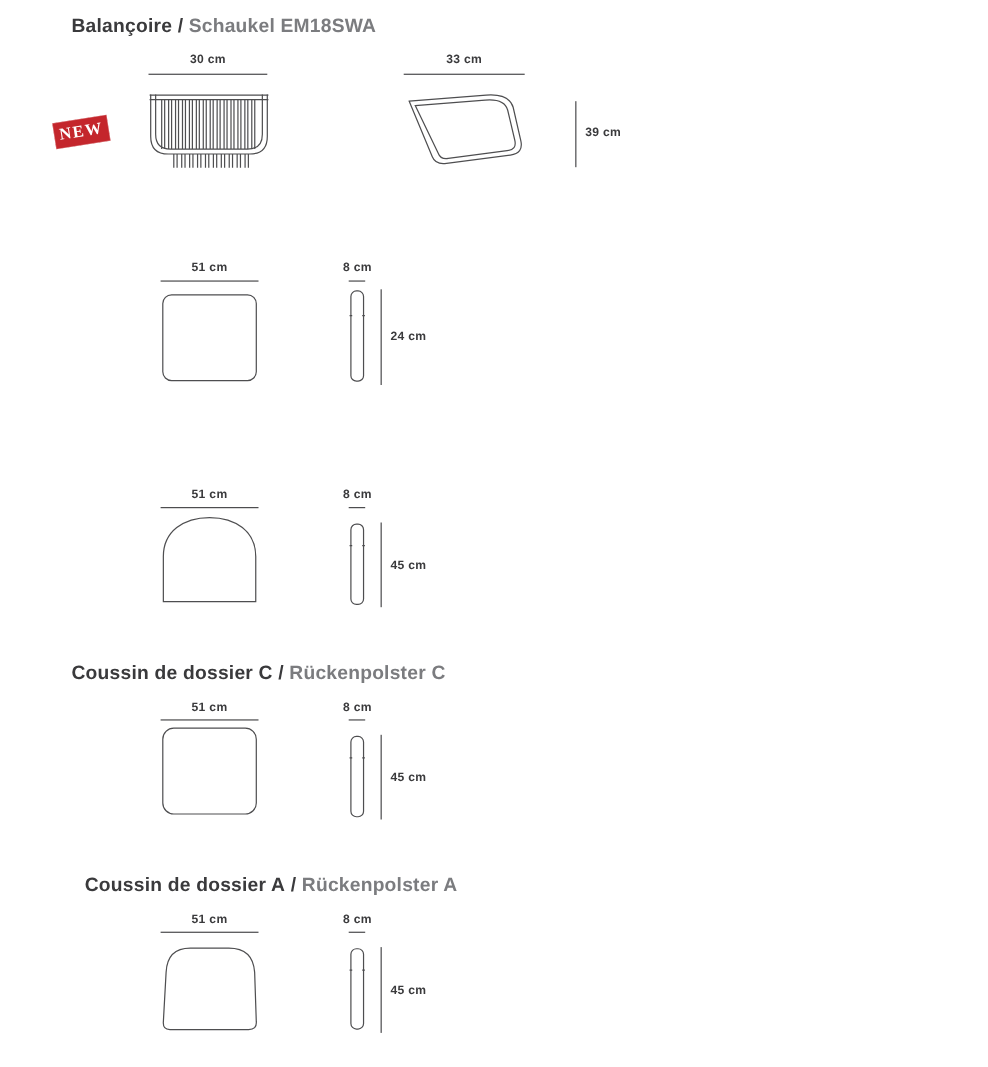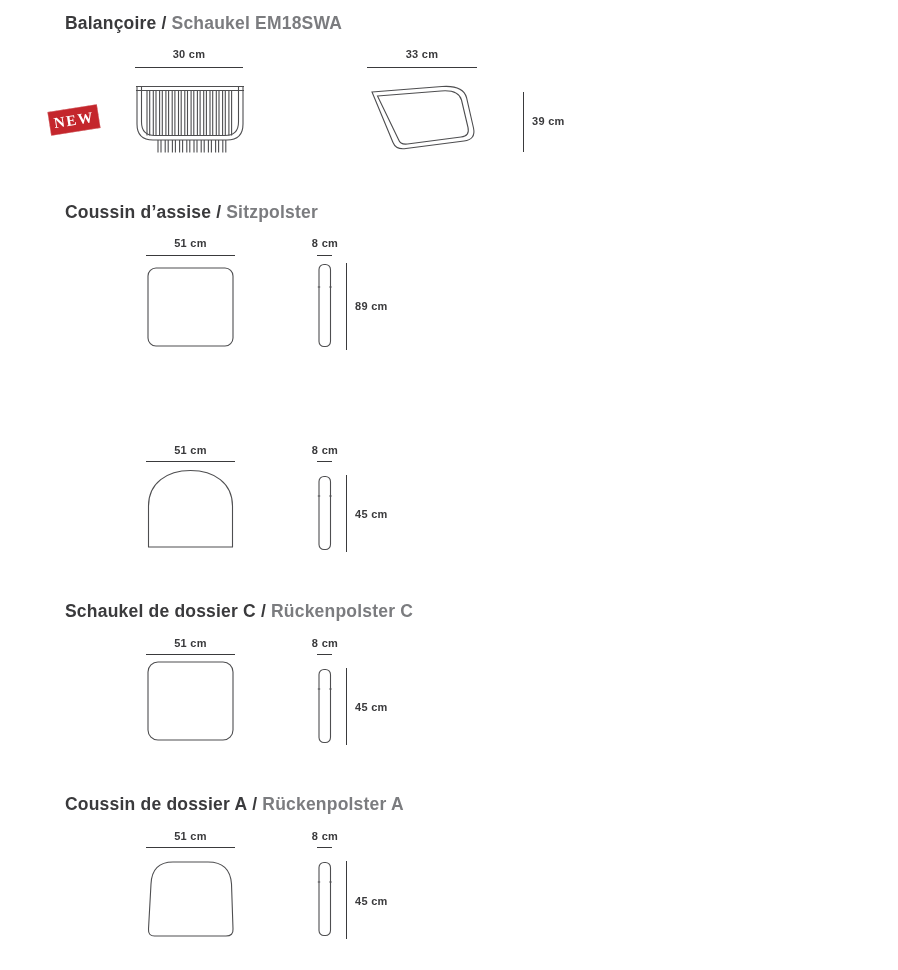--- a/index.html
+++ b/index.html
@@ -59,75 +59,72 @@
   <div class="hline" style="left:367px;top:67px;width:110px"></div>
 
   <svg class="drawing" style="left:366px;top:83px" width="114" height="72" viewBox="0 0 114 72">
     <path d="M6,9 L76,3.5 Q97,2 100.5,14.5 L107.5,45 Q110,56.5 98,58 L40,65.5 Q30,67 27,59.5 Z"></path>
     <path d="M11.5,13 L75,8 Q92.5,6.5 95.5,17 L102,44.5 Q104,53 95,54 L41.5,61 Q34.5,62 32.5,56.5 Z"></path>
   </svg>
 
   <div class="vline" style="left:523px;top:92px;height:60px"></div>
   <div class="dim-label lefty" style="left:532px;top:115px">39 cm</div>
 
-  <div class="title" style="left:65px;top:202px">
-    <span>Coussin d’assise</span><span class="sep">/</span><span class="de">Sitzpolster</span>
-  </div>
 
   <div class="dim-label" style="left:146px;top:237px;width:89px">51 cm</div>
   <div class="hline" style="left:146px;top:255px;width:89px"></div>
   <svg class="drawing" style="left:146px;top:266px" width="89" height="82" viewBox="0 0 89 82">
     <rect x="2" y="2" width="85" height="78" rx="8"></rect>
   </svg>
 
   <div class="dim-label" style="left:301px;top:237px;width:48px">8 cm</div>
   <div class="hline" style="left:317px;top:255px;width:15px"></div>
   <svg class="drawing" style="left:317px;top:263px" width="16" height="85" viewBox="0 0 16 85">
     <rect x="2" y="1.5" width="11.5" height="82" rx="5"></rect>
     <path d="M0.8,24 H3.2 M12.3,24 H14.7"></path>
   </svg>
   <div class="vline" style="left:346px;top:263px;height:87px"></div>
-  <div class="dim-label lefty" style="left:355px;top:300px">89 cm</div>
+  <div class="dim-label lefty" style="left:355px;top:300px">24 cm</div>
 
 
   <div class="dim-label" style="left:146px;top:444px;width:89px">51 cm</div>
   <div class="hline" style="left:146px;top:461px;width:89px"></div>
   <svg class="drawing" style="left:146px;top:468px" width="89" height="81" viewBox="0 0 89 81">
     <path d="M2.5,79 L2.5,38 C2.5,15 21,2.5 44.5,2.5 C68,2.5 86.5,15 86.5,38 L86.5,79 Z"></path>
   </svg>
 
   <div class="dim-label" style="left:301px;top:444px;width:48px">8 cm</div>
   <div class="hline" style="left:317px;top:461px;width:15px"></div>
   <svg class="drawing" style="left:317px;top:475px" width="16" height="76" viewBox="0 0 16 76">
     <rect x="2" y="1.5" width="11.5" height="73" rx="5"></rect>
     <path d="M0.8,21 H3.2 M12.3,21 H14.7"></path>
   </svg>
   <div class="vline" style="left:346px;top:475px;height:77px"></div>
   <div class="dim-label lefty" style="left:355px;top:508px">45 cm</div>
 
   <div class="title" style="left:65px;top:601px">
-    <span>Schaukel de dossier C</span><span class="sep">/</span><span class="de">Rückenpolster C</span>
+    <span>Coussin de dossier C</span><span class="sep">/</span><span class="de">Rückenpolster C</span>
   </div>
 
   <div class="dim-label" style="left:146px;top:637px;width:89px">51 cm</div>
   <div class="hline" style="left:146px;top:654px;width:89px"></div>
   <svg class="drawing" style="left:146px;top:660px" width="89" height="82" viewBox="0 0 89 82">
     <rect x="2" y="2" width="85" height="78" rx="10"></rect>
   </svg>
 
   <div class="dim-label" style="left:301px;top:637px;width:48px">8 cm</div>
   <div class="hline" style="left:317px;top:654px;width:15px"></div>
   <svg class="drawing" style="left:317px;top:668px" width="16" height="76" viewBox="0 0 16 76">
     <rect x="2" y="1.5" width="11.5" height="73" rx="5"></rect>
     <path d="M0.8,21 H3.2 M12.3,21 H14.7"></path>
   </svg>
   <div class="vline" style="left:346px;top:668px;height:77px"></div>
   <div class="dim-label lefty" style="left:355px;top:701px">45 cm</div>
 
-  <div class="title" style="left:65px;top:794px">
+  <div class="title" style="left:77px;top:794px">
     <span>Coussin de dossier A</span><span class="sep">/</span><span class="de">Rückenpolster A</span>
   </div>
 
   <div class="dim-label" style="left:146px;top:830px;width:89px">51 cm</div>
   <div class="hline" style="left:146px;top:847px;width:89px"></div>
   <svg class="drawing" style="left:146px;top:858px" width="89" height="82" viewBox="0 0 89 82">
     <path d="M5,26 Q6,4 27,4 L62,4 Q84,4 85.5,26 L87,71 Q87.5,78 80,78 L8.5,78 Q2,78 2.5,71 Z"></path>
   </svg>
 
   <div class="dim-label" style="left:301px;top:830px;width:48px">8 cm</div>

